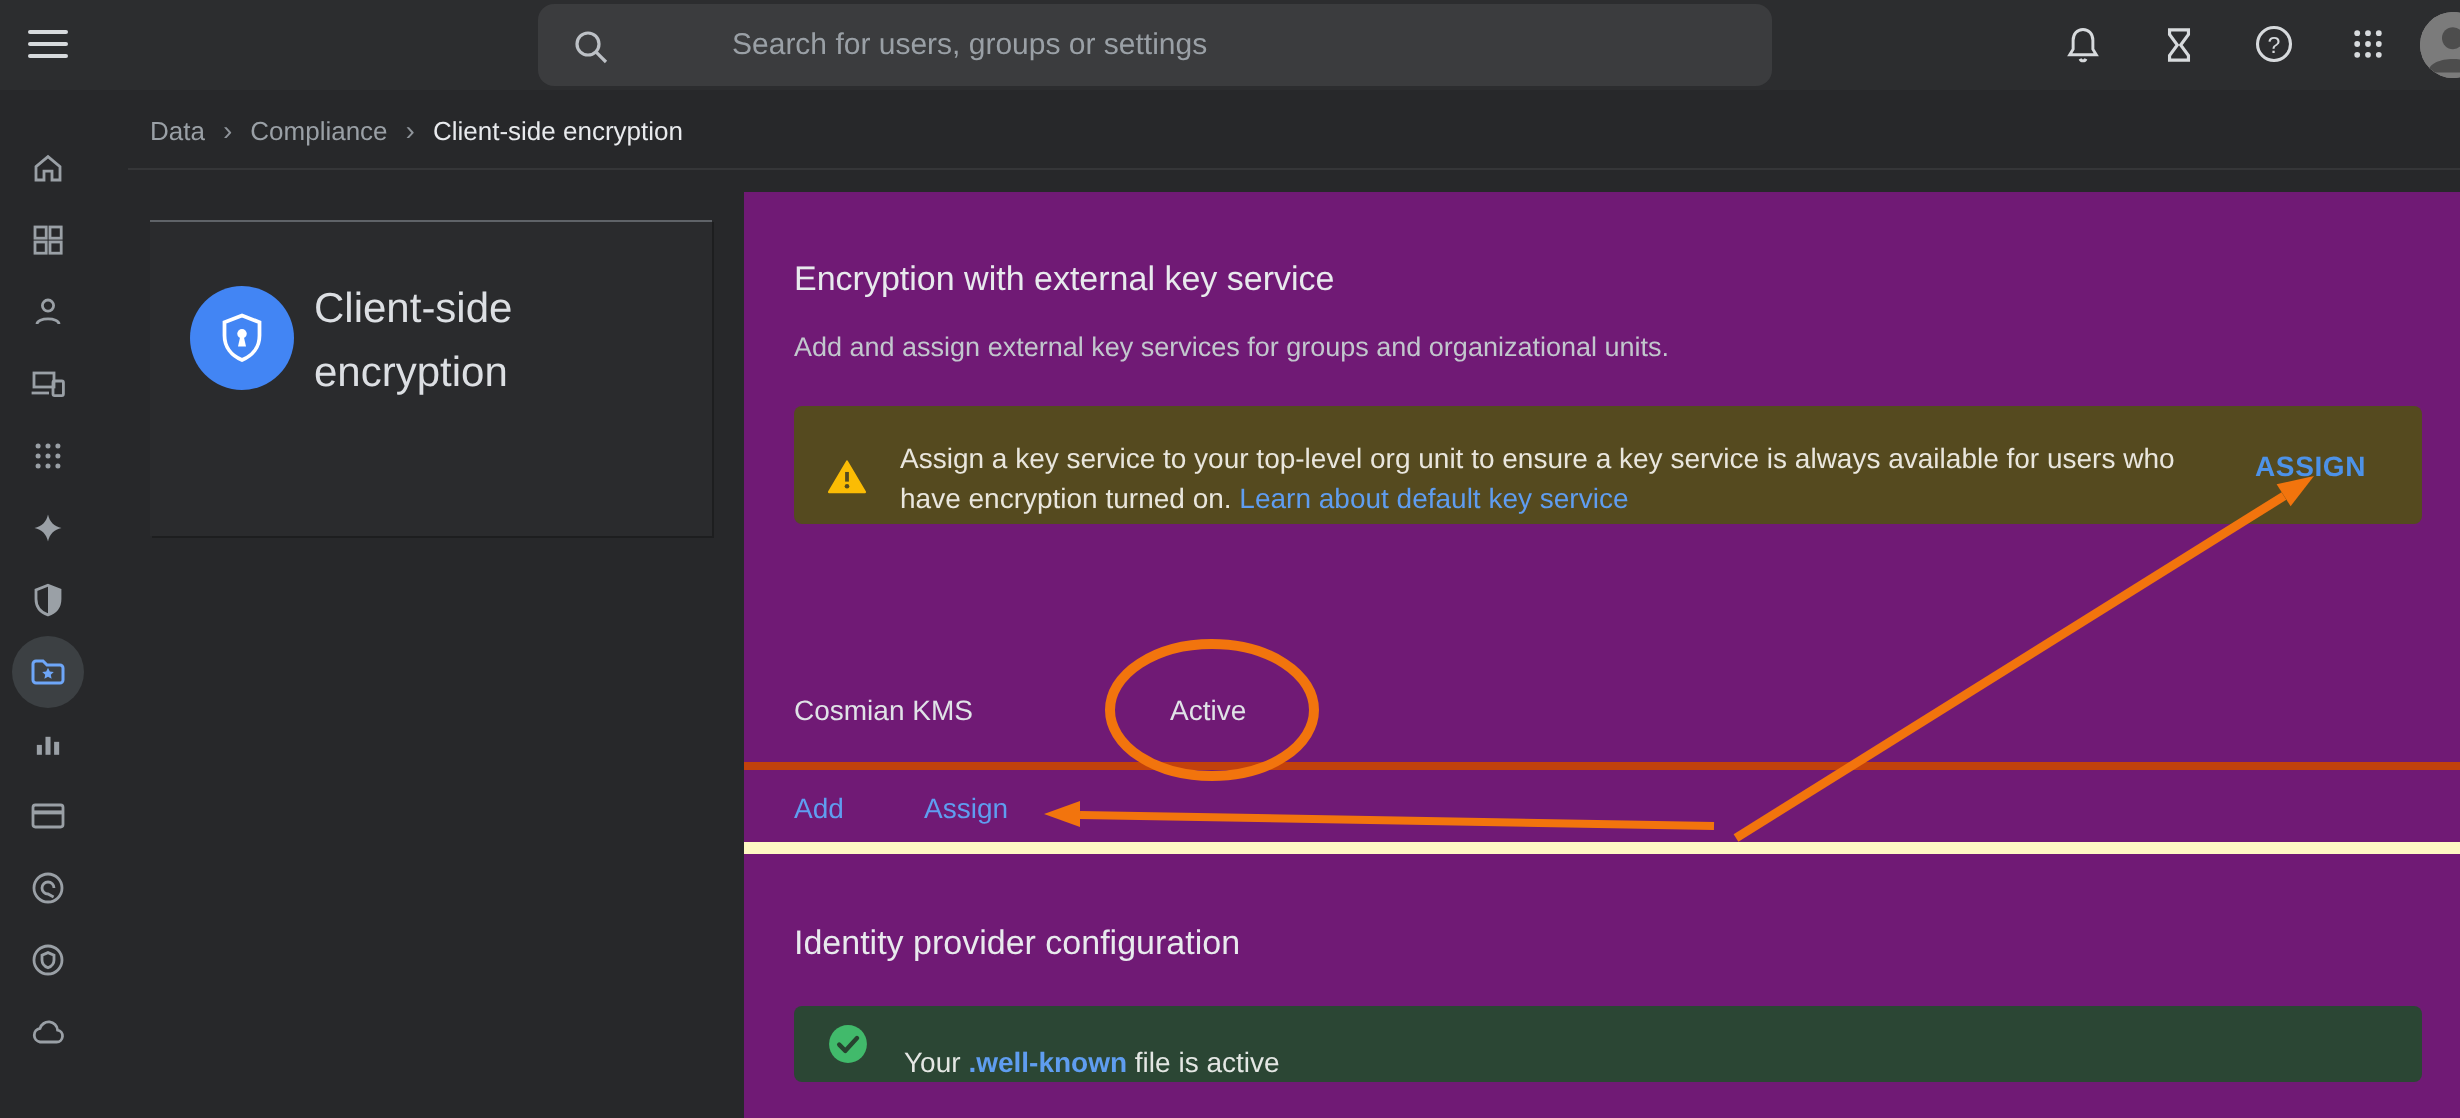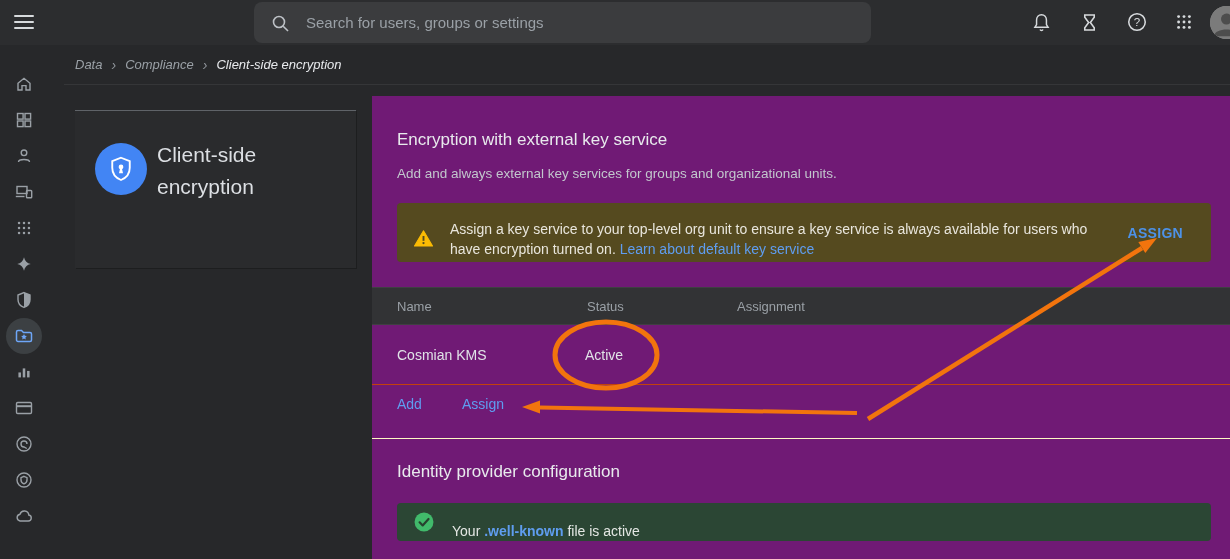--- a/index.html
+++ b/index.html
@@ -8,26 +8,26 @@
   #screen {
     position:relative; width:1230px; height:559px; overflow:hidden;
     background:#27282a; color:#e8eaed;
   }
   
   .topbar { position:absolute; left:0; top:0; width:1230px; height:45px; background:#2c2d2f; z-index:5; }
   .hamburger { position:absolute; left:14px; top:15px; width:20px; height:14px; display:flex; flex-direction:column; justify-content:space-between; cursor:pointer; }
   .hamburger span { display:block; height:2px; width:20px; background:#d7dadd; border-radius:1px; }
   .logo { position:absolute; left:54px; top:8px; display:flex; align-items:center; gap:10px; }
   .logo-title { font-size:21px; color:#dfe1e5; letter-spacing:.2px; }
-  .searchbar { position:absolute; left:254px; top:2px; width:617px; height:41px; background:#3b3c3e; border-radius:8px; display:flex; align-items:center; padding:0 16px; cursor:text; }
+  .searchbar { position:absolute; left:269px; top:2px; width:617px; height:41px; background:#3b3c3e; border-radius:8px; display:flex; align-items:center; padding:0 16px; cursor:text;gap:45px; }
   .searchbar .ph { font-size:15px; color:#9aa0a6; margin-left:16px; }
   .tb-ico { position:absolute; top:2px; width:40px; height:40px; display:flex; align-items:center; justify-content:center; cursor:pointer; border-radius:50%; }
   .avatar { position:absolute; left:1210px; top:6px; width:33px; height:33px; border-radius:50%; background:#8d8d8d; overflow:hidden; cursor:pointer; }
   
-  .breadcrumb { position:absolute; left:75px; top:57px; display:flex; align-items:flex-start; font-size:13px; color:#9aa0a6; z-index:2;font-style:italic; }
+  .breadcrumb { position:absolute; left:75px; top:57px; display:flex; align-items:center; font-size:13px; color:#9aa0a6; z-index:2; }
   .breadcrumb .sep { margin:0 9px; font-size:14px; color:#8f949a; }
   .breadcrumb .crumb { cursor:pointer; }
   .breadcrumb .current { color:#e8eaed; font-weight:500; cursor:default; }
   .bc-divider { position:absolute; left:64px; right:0; top:84px; height:1px; background:#353638; }
   
   .sidebar { position:absolute; left:0; top:66px; width:48px; display:flex; flex-direction:column; align-items:center; z-index:2; }
   .side-item { width:36px; height:36px; display:flex; align-items:center; justify-content:center; cursor:pointer; border-radius:50%; }
   .side-item.selected { background:#3c4043; }
   .sidebar svg { display:block; }
   
@@ -38,24 +38,24 @@
   .panel { position:absolute; left:372px; top:96px; width:858px; height:463px; background:#701a75; z-index:1; }
   .sec-heading { position:absolute; left:25px; font-size:17px; font-weight:400; color:#e8eaed; }
   .sec-desc { position:absolute; left:25px; top:70px; font-size:13.5px; color:#c2c7cd; }
   .banner-warning { position:absolute; left:25px; top:107px; width:814px; height:59px; background:#554a1f; border-radius:4px; display:flex; align-items:center; padding:12px 110px 0 16px; }
   .banner-warning .txt { margin-left:16px; font-size:14px; line-height:20px; color:#e9e6dd; }
   a.link { color:#5f9df0; text-decoration:none; cursor:pointer; }
   .assign-action { position:absolute; right:28px; top:50%; transform:translateY(-50%); font-size:14px; font-weight:700; letter-spacing:.3px; color:#4d92e8; cursor:pointer; }
   .table-header { position:absolute; left:0; top:191px; width:858px; height:38px; background:#323335; border-top:1px solid #3f4042; border-bottom:1px solid #3f4042; }
   .table-header span { position:absolute; top:0; line-height:37px; font-size:13px; color:#9aa0a6; }
   .col-name { left:25px; } .col-status { left:215px; } .col-assignment { left:365px; }
-  .table-row { position:absolute; left:0; top:230px; width:858px; height:59px; border-bottom:1px solid #c2410c; cursor:pointer; }
+  .table-row { position:absolute; left:0; top:230px; width:858px; height:59px; border-bottom:4px solid #c2410c; cursor:pointer; }
   .table-row span { position:absolute; top:0; line-height:58px; font-size:14px; color:#e0e3e7; }
   .cell-name { left:25px; } .cell-status { left:213px; } .cell-assignment { left:365px; }
-  .table-actions { position:absolute; left:0; top:290px; width:858px; height:53px; border-bottom:1px solid #fef9c3; }
+  .table-actions { position:absolute; left:0; top:290px; width:858px; height:41px; border-bottom:6px solid #fef9c3; }
   .table-actions span { position:absolute; top:0; line-height:36px; font-size:14px; font-weight:500; color:#5f9df0; cursor:pointer; }
   .act-add { left:25px; } .act-assign { left:90px; }
   .idp-heading { top:366px; }
   .banner-success { position:absolute; left:25px; top:407px; width:814px; height:38px; background:#2b4634; border-radius:4px; display:flex; align-items:center; padding:0 16px; }
   .banner-success .txt { margin-left:17px; font-size:14px; color:#e4e7e4;margin-top:18px; }
   .banner-success .wk { font-weight:700; }
   
   .annotations { position:absolute; left:0; top:0; width:1230px; height:559px; z-index:9; pointer-events:none; }
 </style>
 </head>
@@ -219,37 +219,32 @@
         <path d="M12 3 L19 5.7 V11 C19 15.6 16.2 19.1 12 20.8 C7.8 19.1 5 15.6 5 11 V5.7 Z"></path>
         <circle cx="12" cy="10.3" r="1.9" fill="#ffffff" stroke="none"></circle>
         <path d="M11.2 11.8 L10.4 15.4 H13.6 L12.8 11.8 Z" fill="#ffffff" stroke="none"></path>
       </svg>
     </div>
     <div class="card-title">Client-side encryption</div>
   </section>
 
   <main class="panel">
     <h2 class="sec-heading" style="top:34px">Encryption with external key service</h2>
-    <div class="sec-desc">Add and always external key services for groups and organizational units.</div>
+    <div class="sec-desc">Add and assign external key services for groups and organizational units.</div>
 
     <div class="banner-warning">
       <svg width="21" height="21" viewBox="0 0 20 20" style="flex:none">
         <path d="M10 2.6 L18.6 17.2 H1.4 Z" fill="#fbbc04" stroke="#fbbc04" stroke-width="1" stroke-linejoin="round"></path>
         <rect x="9.1" y="7.6" width="1.8" height="4.6" fill="#554a1f"></rect>
         <circle cx="10" cy="14.4" r="1.1" fill="#554a1f"></circle>
       </svg>
       <div class="txt"><span>Assign a key service to your top-level org unit to ensure a key service is always available for users who have encryption turned on. </span><a class="link">Learn about default key service</a></div>
       <span class="assign-action">ASSIGN</span>
     </div>
 
-    <div class="table-header">
-      <span class="col-name">Name</span>
-      <span class="col-status">Status</span>
-      <span class="col-assignment">Assignment</span>
-    </div>
     <div class="table-row">
       <span class="cell-name">Cosmian KMS</span>
       <span class="cell-status">Active</span>
       <span class="cell-assignment"></span>
     </div>
     <div class="table-actions">
       <span class="act-add">Add</span>
       <span class="act-assign">Assign</span>
     </div>
 

